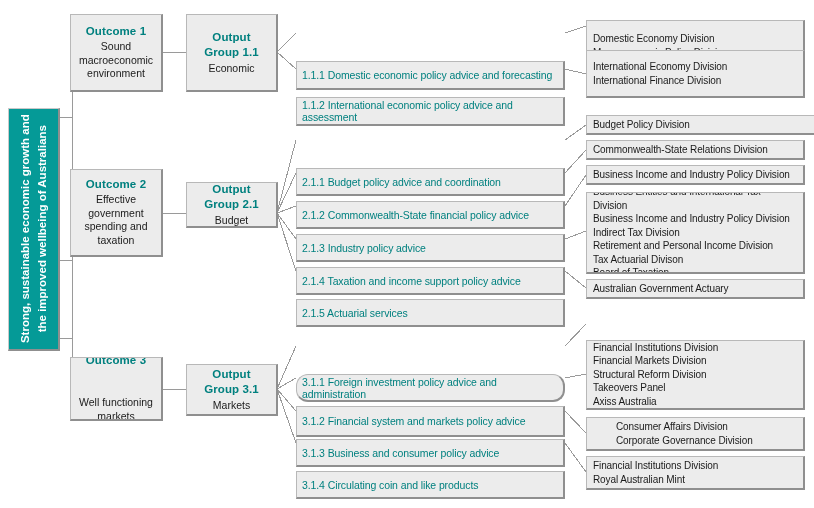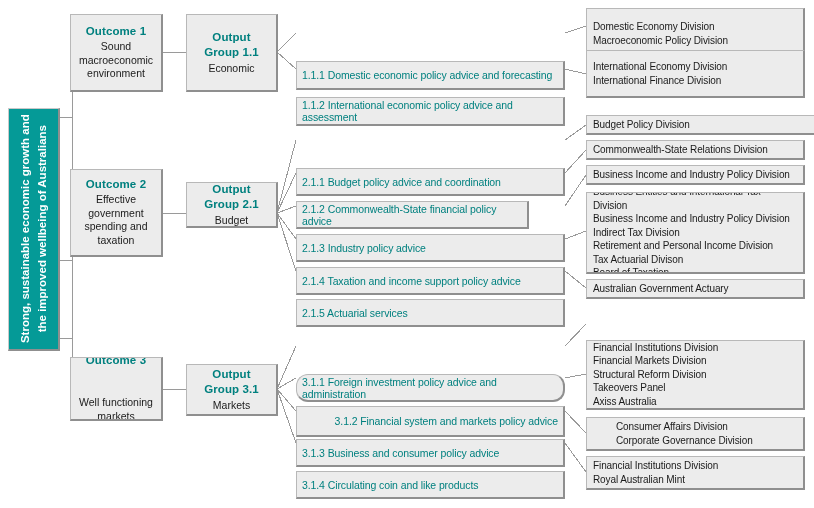--- a/index.html
+++ b/index.html
@@ -184,21 +184,21 @@
   </div>
 
   <div class="box output" style="left:296px; top:19px; width:269px; height:29px;">
     <span>1.1.1 Domestic economic policy advice and forecasting</span>
   </div>
 
   <div class="box output" style="left:296px; top:55px; width:269px; height:29px;">
     <span>1.1.2 International economic policy advice and assessment</span>
   </div>
 
-  <div class="box division" style="left:586px; top:8px; width:219px; height:52px;">
+  <div class="box division" style="left:586px; top:20px; width:219px; height:52px;">
     <div>Domestic Economy Division</div>
     <div>Macroeconomic Policy Division</div>
   </div>
 
   <div class="box division" style="left:586px; top:50px; width:219px; height:48px;">
     <div>International Economy Division</div>
     <div>International Finance Division</div>
   </div>
 
   <div class="box outcome" style="left:70px; top:169px; width:93px; height:88px;">
@@ -207,21 +207,21 @@
   </div>
 
   <div class="box group" style="left:186px; top:182px; width:92px; height:46px;">
     <div class="ttl">Output Group 2.1</div>
     <div class="sub">Budget</div>
   </div>
 
   <div class="box output" style="left:296px; top:126px; width:269px; height:28px;">
     <span>2.1.1 Budget policy advice and coordination</span>
   </div>
-  <div class="box output" style="left:296px; top:159px; width:233px; height:28px;align-items:flex-end;">
+  <div class="box output" style="left:296px; top:159px; width:269px; height:28px;">
     <span>2.1.2 Commonwealth-State financial policy advice</span>
   </div>
   <div class="box output" style="left:296px; top:192px; width:269px; height:28px;">
     <span>2.1.3 Industry policy advice</span>
   </div>
   <div class="box output" style="left:296px; top:225px; width:269px; height:28px;">
     <span>2.1.4 Taxation and income support policy advice</span>
   </div>
   <div class="box output" style="left:296px; top:257px; width:269px; height:28px;">
     <span>2.1.5 Actuarial services</span>
@@ -254,21 +254,21 @@
   </div>
 
   <div class="box group" style="left:186px; top:364px; width:92px; height:52px;">
     <div class="ttl">Output Group 3.1</div>
     <div class="sub">Markets</div>
   </div>
 
   <div class="box output" style="left:296px; top:332px; width:269px; height:28px;border-radius:12px;">
     <span>3.1.1 Foreign investment policy advice and administration</span>
   </div>
-  <div class="box output" style="left:296px; top:364px; width:269px; height:31px;justify-content:flex-end;">
+  <div class="box output" style="left:296px; top:364px; width:269px; height:31px;">
     <span>3.1.2 Financial system and markets policy advice</span>
   </div>
   <div class="box output" style="left:296px; top:397px; width:269px; height:28px;">
     <span>3.1.3 Business and consumer policy advice</span>
   </div>
   <div class="box output" style="left:296px; top:429px; width:269px; height:28px;">
     <span>3.1.4 Circulating coin and like products</span>
   </div>
 
   <div class="box division" style="left:586px; top:340px; width:219px; height:70px;">

